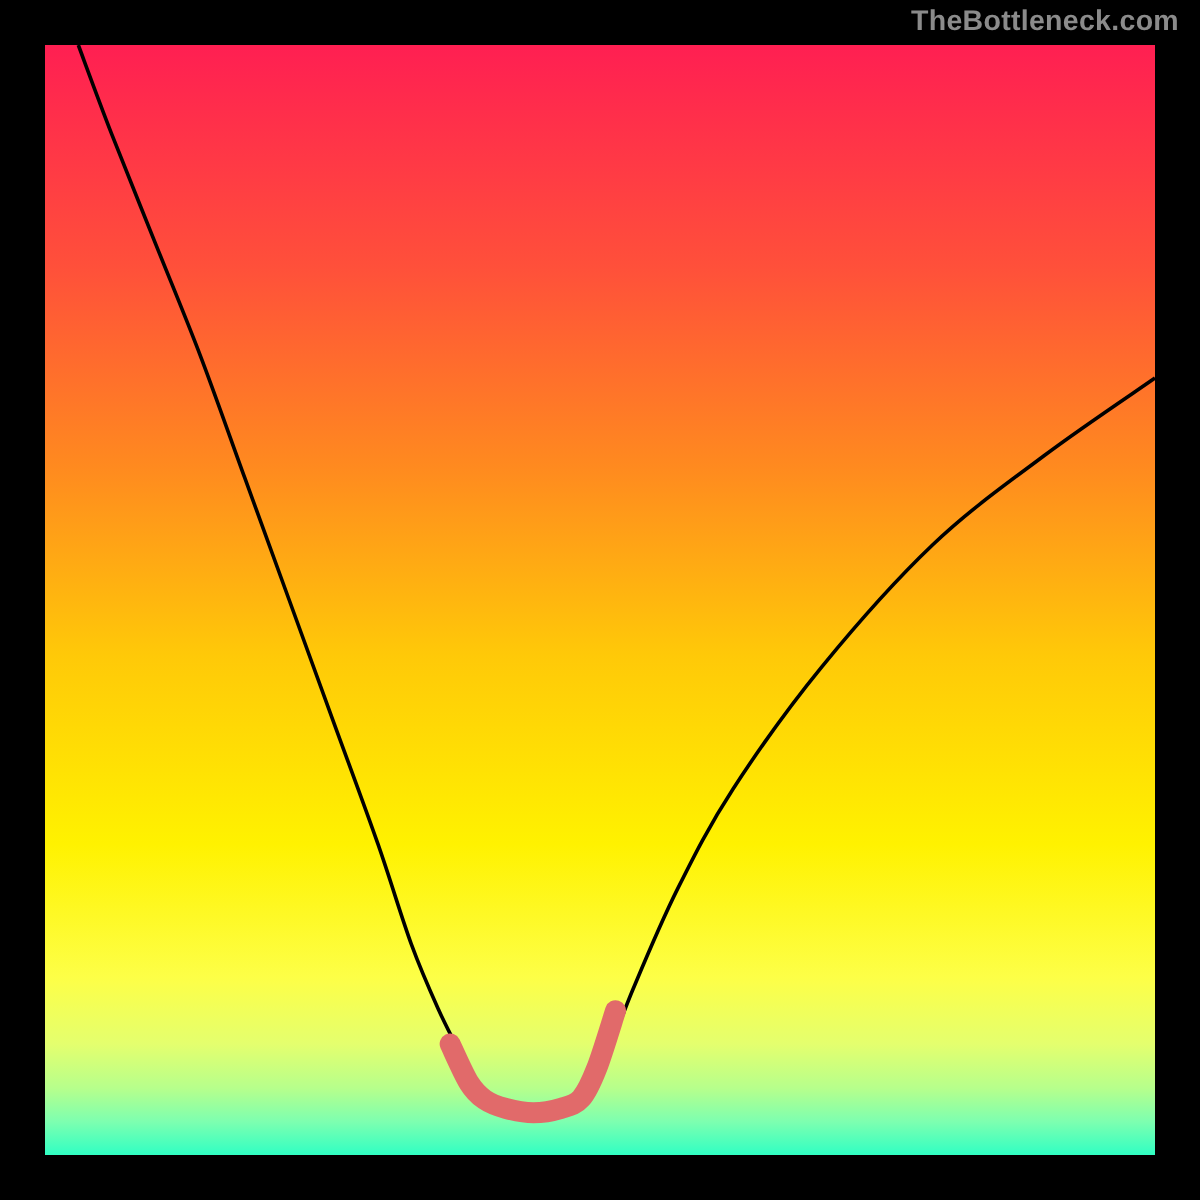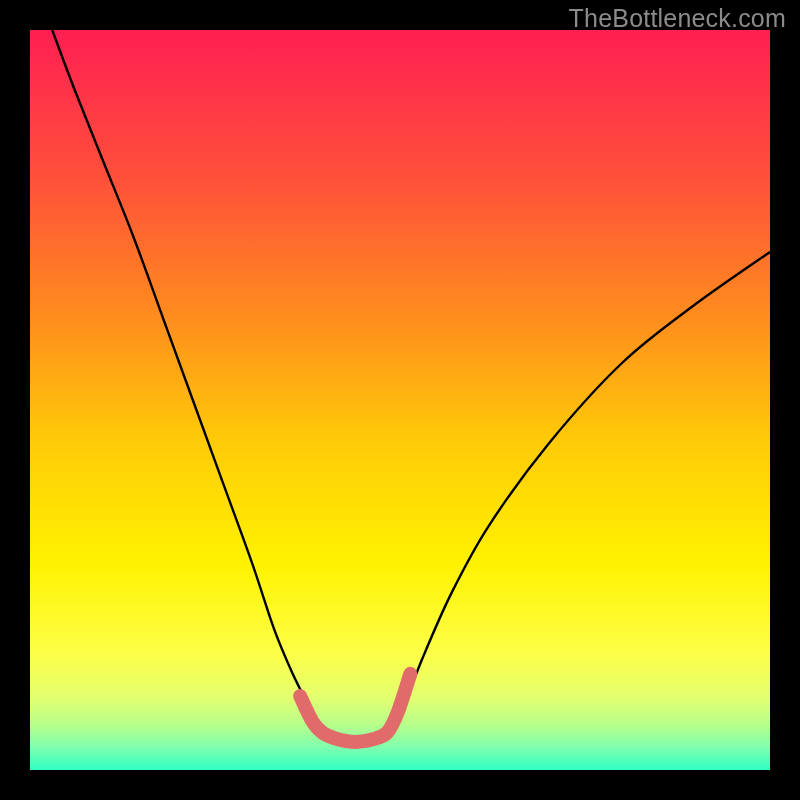--- a/index.html
+++ b/index.html
@@ -15,22 +15,22 @@
     position: relative;
     width: 800px;
     height: 800px;
     background: #000;
   }
   .watermark {
     position: absolute;
     top: 4px;
     right: 14px;
     color: #8b8b8b;
-    font-size: 25px;
-    font-weight: 400;
+    font-size: 19px;
+    font-weight: 700;
     letter-spacing: 0.2px;
     z-index: 10;
   }
   svg.plot {
     position: absolute;
     left: 0;
     top: 0;
     width: 800px;
     height: 800px;
   }

